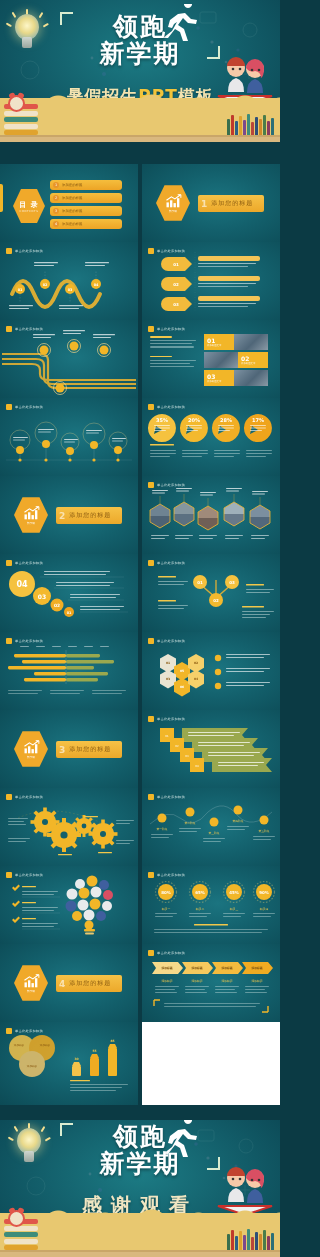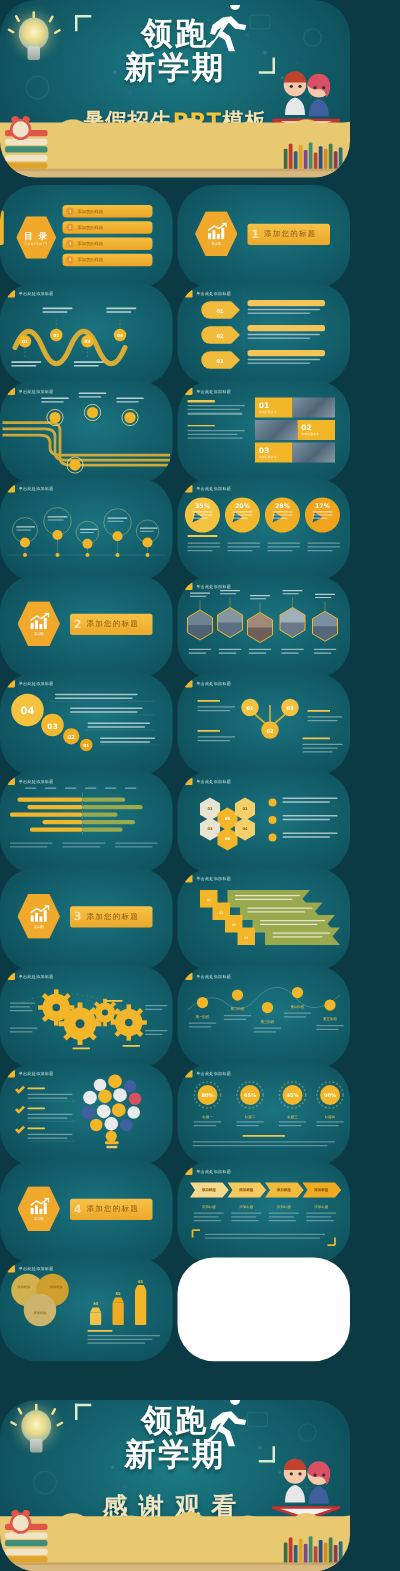--- a/index.html
+++ b/index.html
@@ -9,23 +9,22 @@
     font-family:"DejaVu Sans","Liberation Sans",sans-serif;
     overflow:hidden; position:relative;
   }
   .deck { width:280px; height:1257px; position:relative; }
 
   
   .slide {
     position:absolute;
     background:radial-gradient(ellipse at 55% 45%, #1b7480 0%, #13606c 45%, #0c4a55 100%);
     overflow:hidden;
-    border-radius:29px;
-  }
-  .row2 { width:138px; height:83px; }
+  }
+  .row2 { width:138px; height:83px;margin-top:16px; }
 
   
   .cover {
     left:0; top:0; width:280px; height:142px;
     background:radial-gradient(ellipse at 50% 38%, #1c7b84 0%, #125c68 55%, #0a4350 100%);
   }
   .doodles { position:absolute; inset:0; opacity:.16; }
   .bulb { position:absolute; left:12px; top:14px; width:30px; height:40px; }
   .bulb .glass {
     position:absolute; left:3px; top:0; width:24px; height:26px; border-radius:50%;

